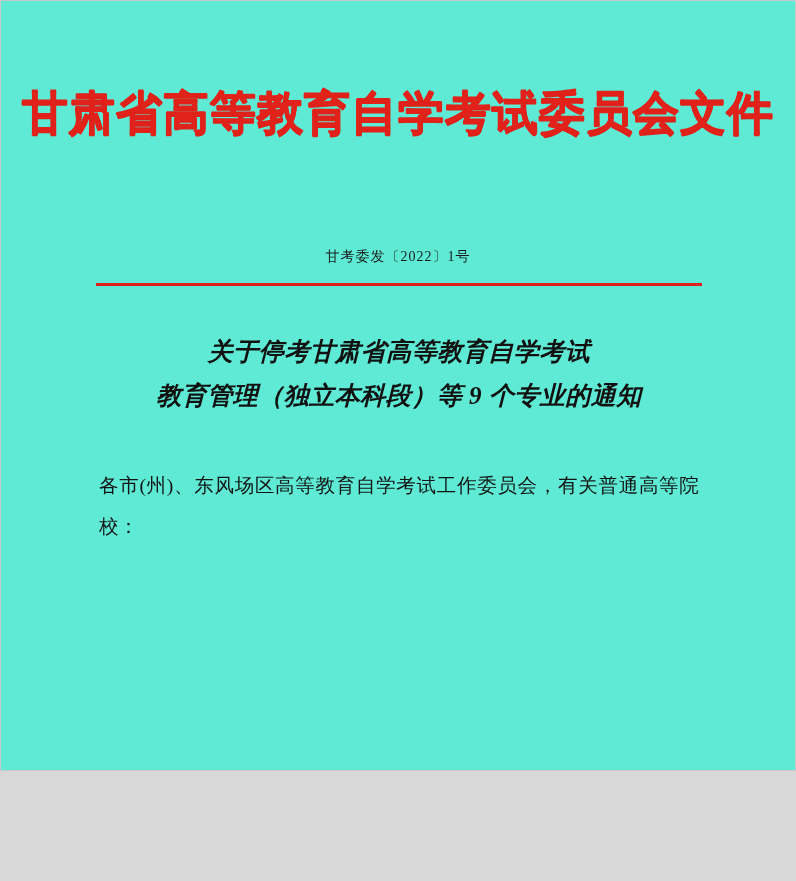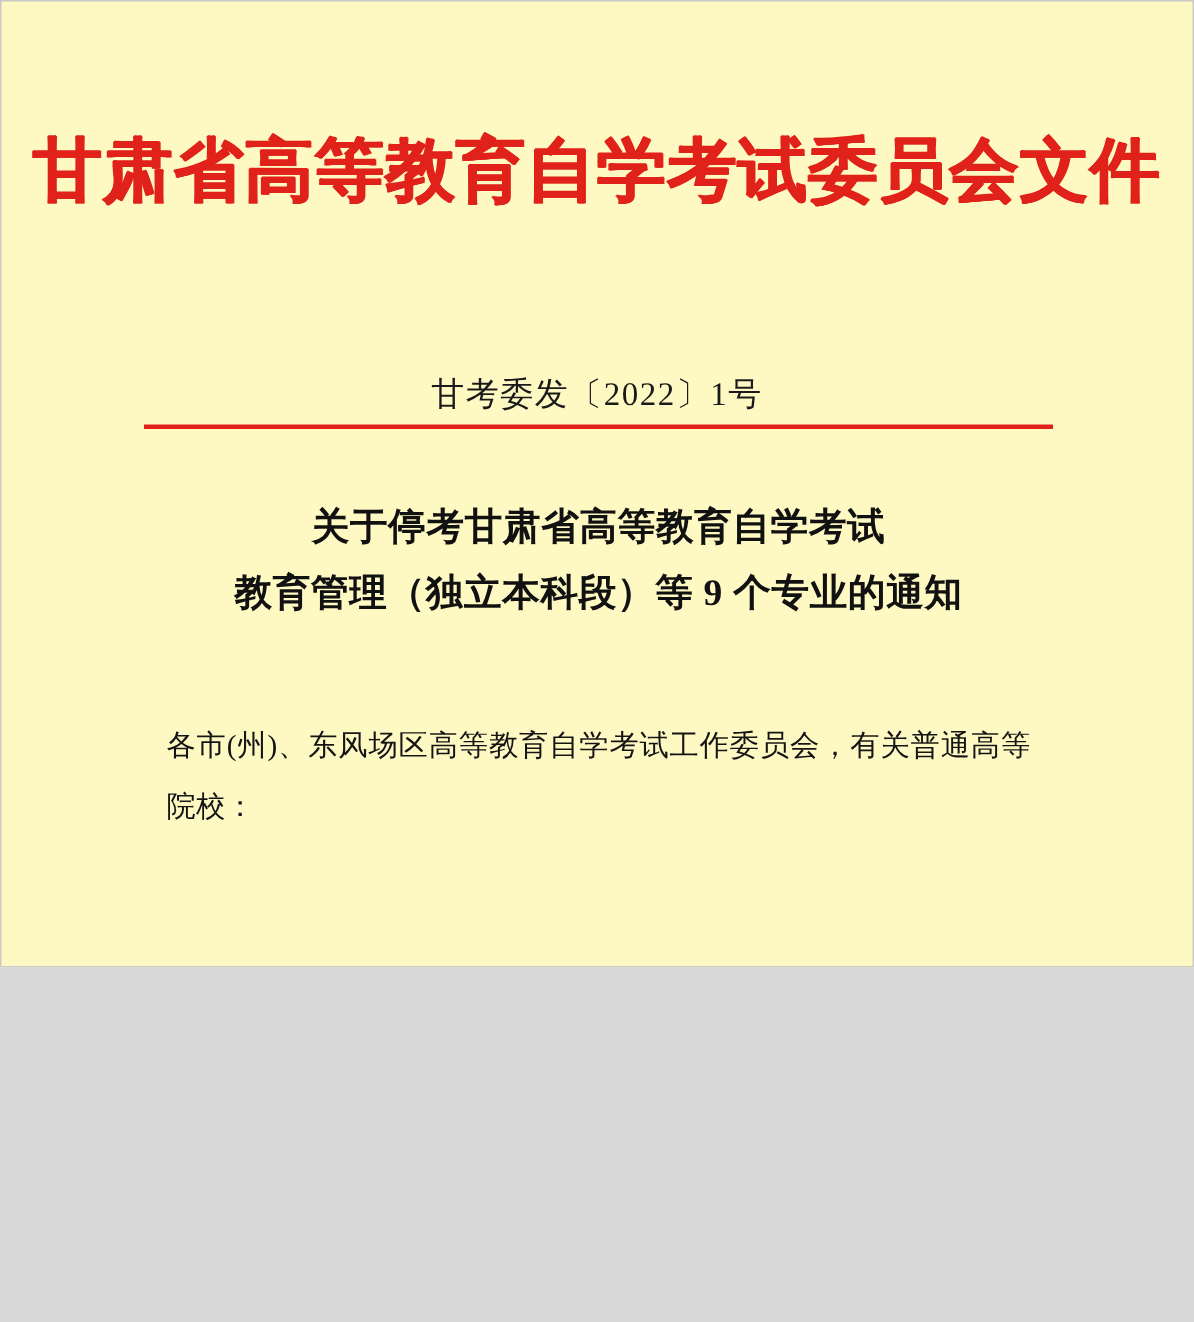--- a/index.html
+++ b/index.html
@@ -6,22 +6,22 @@
     margin: 0;
     padding: 0;
     background: #d8d8d8;
   }
   body {
     font-family: "Liberation Serif", "DejaVu Serif", serif;
   }
   .page {
     position: relative;
     width: 796px;
-    height: 645px;
-    background: #fef9c3;
+    height: 771px;
+    background: #5eead4;
     overflow: hidden;
     box-sizing: border-box;
   }
   
   .scan-frame {
     position: absolute;
     inset: 0;
     border: 1px solid #c9c9c9;
     box-sizing: border-box;
     pointer-events: none;
@@ -46,21 +46,21 @@
       0 -0.6px 0 #e0221a;
     white-space: nowrap;
   }
 
   .doc-number {
     position: absolute;
     top: 248px;
     left: 0;
     right: 0;
     text-align: center;
-    font-size: 22px;
+    font-size: 14px;
     color: #1a1a1a;
     letter-spacing: 1px;
   }
 
   .red-rule {
     position: absolute;
     top: 283px;
     left: 96px;
     width: 606px;
     height: 2.5px;
@@ -75,35 +75,36 @@
     text-align: center;
     font-weight: bold;
     font-size: 25px;
     line-height: 1.75;
     color: #111;
     letter-spacing: 0.5px;
   }
   .subject .line {
     display: block;
     white-space: nowrap;
+    font-style: italic;
   }
 
   .body-text {
     position: absolute;
     top: 466px;
     left: 99px;
     width: 600px;
     font-size: 19.5px;
     line-height: 2.08;
     color: #141414;
     text-align: justify;
     letter-spacing: 0.2px;
   }
   .body-text p {
-    margin: 12px;
+    margin: 0;
   }
   .body-text p.indent {
     text-indent: 2.1em;
   }
 </style>
 </head>
 <body>
 
 <div class="page">
 

